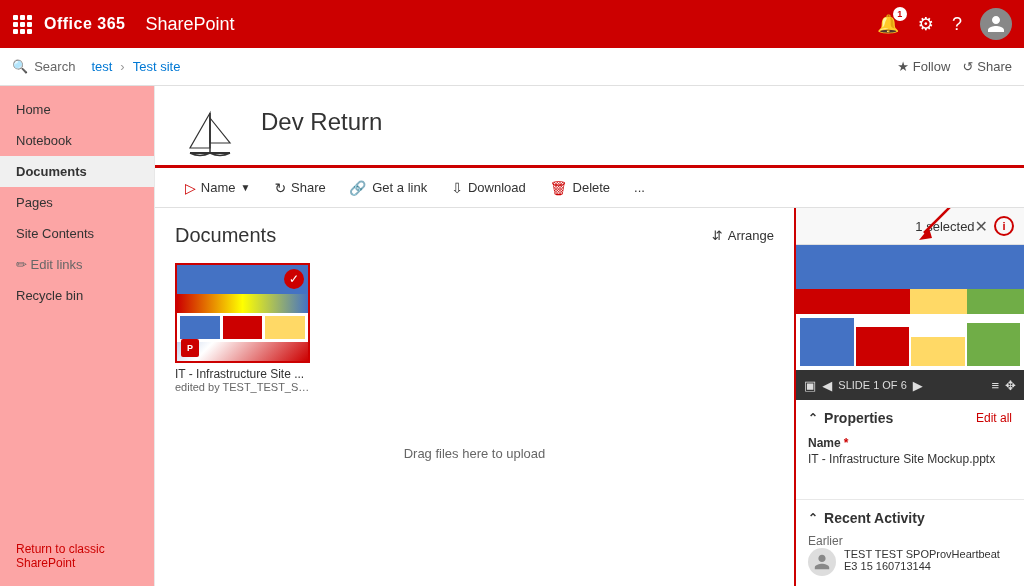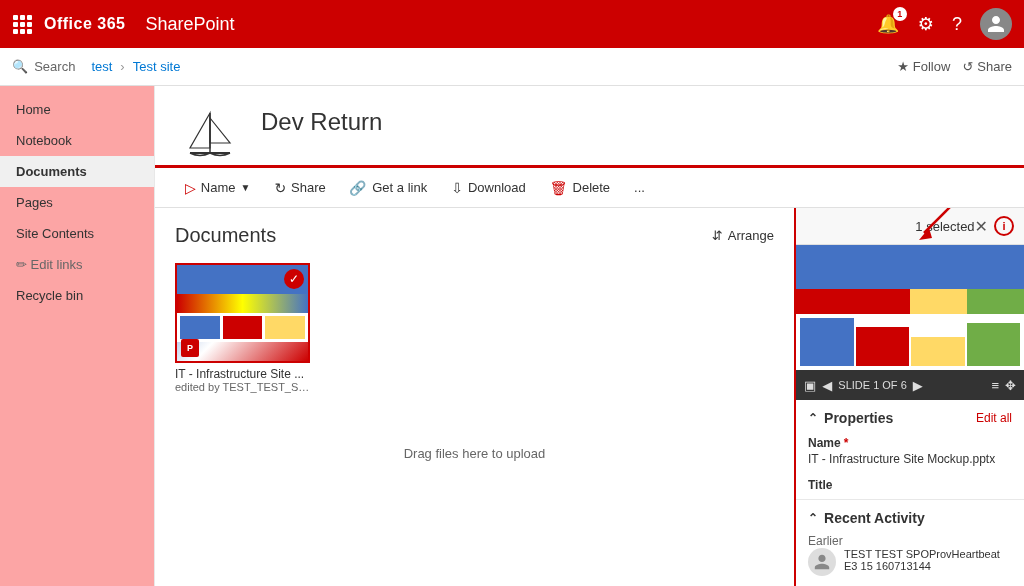--- a/index.html
+++ b/index.html
@@ -355,20 +355,23 @@
       <div class="sidebar-item">
         <span>Site Contents</span>
       </div>
       <div class="sidebar-item" style="color:#666;">
         <span>✏ Edit links</span>
       </div>
       <div class="sidebar-item">
         <span>Recycle bin</span>
       </div>
       <div class="sidebar-spacer"></div>
+      <div class="return-link">
+        <span>Return to classic SharePoint</span>
+      </div>
     </div>
   </div>
 
   <div class="content-area">
 
     <div class="site-header">
       <div class="site-logo">
         <svg viewBox="0 0 60 60" xmlns="http://www.w3.org/2000/svg">
 
           <line x1="30" y1="50" x2="30" y2="10" stroke="#333" stroke-width="1.5"></line>
@@ -504,26 +507,20 @@
           </div>
 
           <div class="prop-field">
             <div class="prop-label">
               <span>Name</span>
               <span class="prop-required">*</span>
             </div>
             <div class="prop-value" style="font-size:12px;">IT - Infrastructure Site Mockup.pptx</div>
           </div>
 
-          <div class="prop-field">
-            <div class="prop-label">
-              <span>Title</span>
-            </div>
-
-          </div>
         </div>
 
         <div class="recent-section">
           <div class="recent-header">
             <span class="prop-chevron">⌃</span>
             <span>Recent Activity</span>
           </div>
           <div class="recent-label">Earlier</div>
           <div class="activity-item">
             <div class="activity-avatar">

